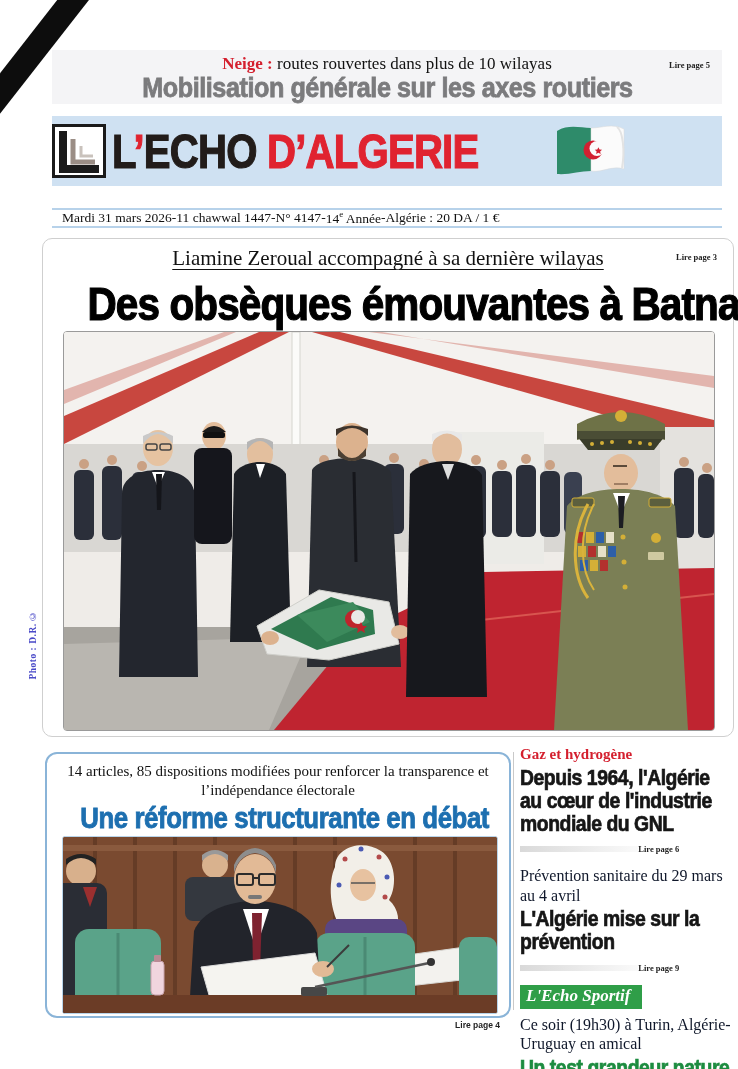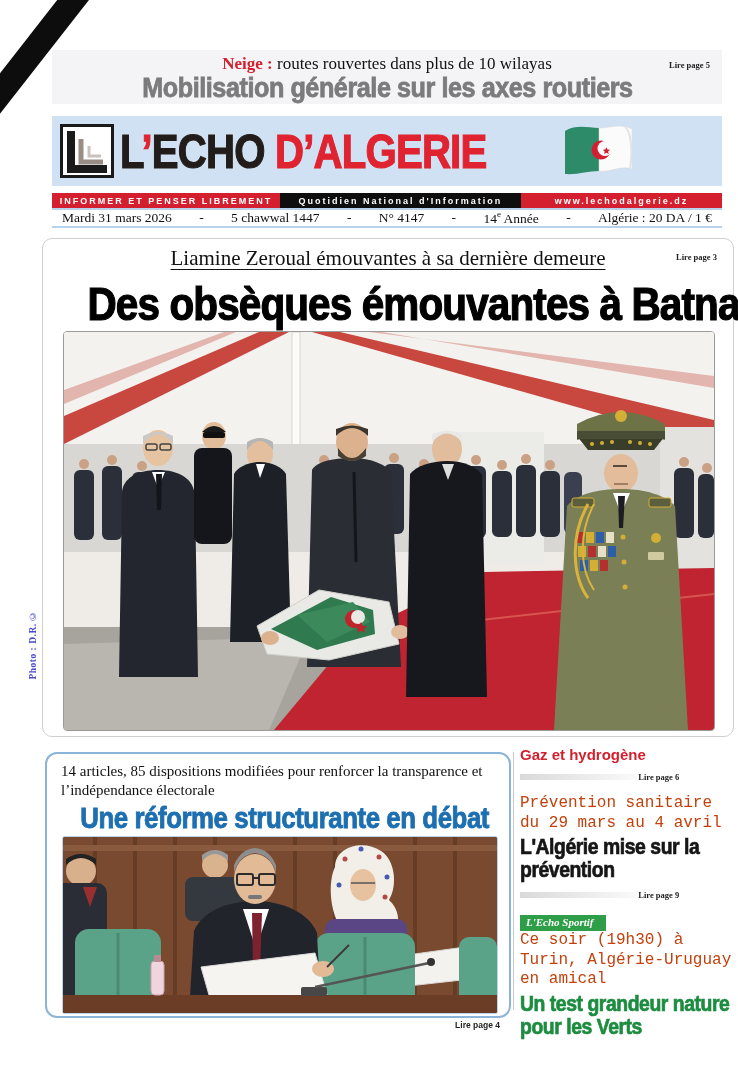--- a/index.html
+++ b/index.html
@@ -12,80 +12,80 @@
   .banner{position:absolute;left:52px;top:50px;width:670px;height:54px;background:#f4f4f6;text-align:center;}
   .banner-line1{font-family:"Liberation Serif",serif;font-size:17px;padding-top:4px;color:#111;}
   .banner-kicker-label{color:#d41f2e;font-weight:bold;}
   .banner-read{position:absolute;right:12px;top:10px;font-family:"Liberation Serif",serif;
                font-weight:bold;font-size:8.5px;color:#222;}
   .banner-headline{color:#7b7b7d;font-weight:bold;font-size:28px;letter-spacing:-0.5px;line-height:1.0;
                    -webkit-text-stroke:0.8px #7b7b7d;}
   .cond{display:inline-block;transform:scaleX(0.9);transform-origin:center;white-space:nowrap;}
   
   .masthead{position:absolute;left:52px;top:116px;width:670px;height:70px;background:#cfe1f2;
-            display:flex;align-items:center;padding-left:8px;box-sizing:border-box;text-align:right;}
+            display:flex;align-items:center;box-sizing:border-box;text-align:right;}
   .logo-box{width:54px;height:54px;margin-right:6px;flex:0 0 auto;}
   .mast-title{font-size:49px;font-weight:bold;letter-spacing:-1px;-webkit-text-stroke:1.2px currentColor;
               display:inline-block;transform:scaleX(0.82);transform-origin:left center;white-space:nowrap;color:#221c1a;}
   .mast-red{color:#e02330;-webkit-text-stroke:1.2px #e02330;}
   .mast-flag{margin-left:-6px;flex:0 0 auto;}
   
   .infobar{position:absolute;left:52px;top:193px;width:670px;height:15px;display:flex;}
   .infobar .seg{color:#fff;font-size:9px;font-weight:bold;letter-spacing:2px;display:flex;
                 align-items:center;justify-content:center;height:100%;}
   .seg-red{background:#d41f2e;}
   .seg-black{background:#0e0e0e;}
   .seg1{width:34%;}.seg2{width:36%;}.seg3{width:30%;}
   
   .datebar{position:absolute;left:52px;top:208px;width:670px;height:20px;box-sizing:border-box;
            border-top:2px solid #b7d2ea;border-bottom:2px solid #b7d2ea;
-           display:flex;align-items:center;justify-content:space-between;padding:0 10px;
+           display:flex;align-items:center;padding:0 10px;
            font-family:"Liberation Serif",serif;font-size:13.5px;color:#111;}
   .datebar sup{font-size:9px;}
   
   .main-box{position:absolute;left:42px;top:238px;width:692px;height:499px;background:#fff;
             border:1px solid #cfcfcf;border-radius:10px;box-sizing:border-box;}
   .main-kicker-row{position:relative;text-align:center;padding-top:7px;}
   .main-kicker{font-family:"Liberation Serif",serif;font-size:21px;color:#111;
                text-decoration:underline;text-underline-offset:4px;text-decoration-thickness:1px;}
   .main-read{position:absolute;right:16px;top:13px;font-family:"Liberation Serif",serif;
              font-weight:bold;font-size:8.5px;color:#222;}
   .main-headline{text-align:center;font-size:46px;font-weight:bold;color:#000;letter-spacing:-1px;
                  line-height:1.0;margin-top:10px;-webkit-text-stroke:1.2px #000;}
   .main-photo{position:absolute;left:20px;top:92px;width:650px;height:398px;border:1px solid #9a9a9a;
               border-radius:4px;overflow:hidden;background:#efece8;}
   .photo-credit{position:absolute;left:28px;top:610px;writing-mode:vertical-rl;transform:rotate(180deg);
                 font-family:"Liberation Serif",serif;font-weight:bold;font-size:9.5px;color:#4a4ac8;letter-spacing:0.5px;}
   
   .reform-box{position:absolute;left:45px;top:752px;width:466px;height:266px;background:#fff;
               border:2px solid #8ab4d8;border-radius:12px;box-sizing:border-box;}
-  .reform-kicker{font-family:"Liberation Serif",serif;font-size:15px;color:#111;text-align:left;
+  .reform-kicker{font-family:"Liberation Serif",serif;font-size:15px;color:#111;text-align:center;
                  line-height:1.25;padding:8px 14px 0 14px;}
   .reform-headline{text-align:center;color:#1d6fb0;font-weight:bold;font-size:30px;letter-spacing:-0.5px;
                    line-height:1.0;margin-top:3px;-webkit-text-stroke:0.9px #1d6fb0;}
   .reform-headline .cond{transform:scaleX(0.86);}
   .reform-photo{position:absolute;left:15px;top:82px;width:434px;height:176px;border:1px solid #b8d4ea;
                 border-radius:3px;overflow:hidden;background:#7a4a30;}
   .reform-read{position:absolute;left:45px;top:1020px;width:455px;text-align:right;
                font-family:Liberation Sans, sans-serif;font-weight:bold;font-size:8.5px;color:#222;}
   
   .col-rule{position:absolute;left:513px;top:752px;width:1px;height:258px;background:#c9c9c9;}
   
   .sidebar{position:absolute;left:520px;top:746px;width:215px;}
-  .sb-kicker-red{font-family:Liberation Sans, sans-serif;font-weight:bold;font-size:15px;color:#d41f2e;margin-bottom:3px;}
-  .sb-kicker{font-family:Liberation Mono, monospace;font-size:16px;color:#c2410c;line-height:1.22;margin-bottom:2px;}
+  .sb-kicker-red{font-family:Liberation Serif, serif;font-weight:bold;font-size:15px;color:#d41f2e;margin-bottom:3px;}
+  .sb-kicker{font-family:Liberation Serif, serif;font-size:16px;color:#0f172a;line-height:1.22;margin-bottom:2px;}
   .sb-headline{font-weight:bold;font-size:22px;color:#161616;letter-spacing:-0.5px;line-height:1.05;
                -webkit-text-stroke:0.7px currentColor;}
   .sb-headline .cond-l{display:inline-block;transform:scaleX(0.88);transform-origin:left center;width:114%;}
   .sb-green{color:#1d8c40;}
   .divider{display:flex;align-items:center;margin:9px 0 12px 0;}
   .divider .bar{width:55%;height:6px;background:linear-gradient(to right,#d9d9d9,#fafafa);}
   .read-sm{font-family:"Liberation Serif",serif;font-weight:bold;font-size:8.5px;color:#222;}
   .sport-badge{display:inline-block;background:#2f9e48;color:#fff;font-family:"Liberation Serif",serif;
-               font-style:italic;font-weight:bold;font-size:11px;padding:1px 12px 3px 6px;}
+               font-style:italic;font-weight:bold;font-size:17px;padding:1px 12px 3px 6px;margin-bottom:6px;}
 </style>
 </head>
 <body>
 
 <div class="page">
 
   <div class="ribbon"></div>
 
   <div class="banner">
     <div class="banner-line1">
@@ -110,41 +110,36 @@
     <svg class="mast-flag" width="74" height="60" viewBox="0 0 74 60">
       <path d="M4,10 C16,3 27,7 38,7 L38,50 C27,50 16,54 4,53 Z" fill="#2e8b6a"></path>
       <path d="M38,7 C49,7 59,2 71,8 L71,48 C59,44 49,52 38,50 Z" fill="#fbfbfb" stroke="#d8d8d8" stroke-width="0.5"></path>
       <circle cx="40" cy="29" r="9.5" fill="#d21f31"></circle>
       <circle cx="44" cy="27.5" r="7.5" fill="#fbfbfb"></circle>
       <path d="M44,24 l1.6,3.4 3.6,0.4 -2.7,2.4 0.8,3.6 -3.3,-1.9 -3.3,1.9 0.8,-3.6 -2.7,-2.4 3.6,-0.4 Z" fill="#d21f31" transform="translate(2,1) scale(0.7) translate(18,12)"></path>
       <path d="M64,6 C70,10 72,30 69,47" fill="none" stroke="#e3e3e3" stroke-width="2"></path>
     </svg>
   </div>
 
-  <div class="infobar">
-    <div class="seg seg-red seg1">INFORMER ET PENSER LIBREMENT</div>
-    <div class="seg seg-black seg2">Quotidien National d'Information</div>
-    <div class="seg seg-red seg3">www.lechodalgerie.dz</div>
-  </div>
 
   <div class="datebar">
     <span>Mardi 31 mars 2026</span>
     <span>-</span>
-    <span>5 chawwal 1447</span>
+    <span>11 chawwal 1447</span>
     <span>-</span>
     <span>N° 4147</span>
     <span>-</span>
     <span><span>14</span><sup>e</sup><span> Année</span></span>
     <span>-</span>
     <span>Algérie : 20 DA / 1 €</span>
   </div>
 
   <div class="main-box">
     <div class="main-kicker-row">
-      <span class="main-kicker">Liamine Zeroual émouvantes à sa dernière demeure</span>
+      <span class="main-kicker">Liamine Zeroual accompagné à sa dernière wilayas</span>
       <span class="main-read">Lire page 3</span>
     </div>
     <div class="main-headline">
       <span class="cond" style="transform:scaleX(0.88);">Des obsèques émouvantes à Batna</span>
     </div>
     <div class="main-photo">
       <svg width="650" height="398" viewBox="0 0 650 398">
         <rect width="650" height="398" fill="#efece8"></rect>
 
         <rect width="650" height="150" fill="#f4f2ef"></rect>
@@ -361,20 +356,23 @@
     </div>
   </div>
   <div class="reform-read">Lire page 4</div>
 
   <div class="col-rule"></div>
 
   <div class="sidebar">
 
     <div>
       <div class="sb-kicker-red">Gaz et hydrogène</div>
+      <div class="sb-headline">
+        <span class="cond-l">Depuis 1964, l'Algérie au cœur de l'industrie mondiale du GNL</span>
+      </div>
       <div class="divider">
         <div class="bar"></div>
         <span class="read-sm">Lire page 6</span>
       </div>
     </div>
 
     <div>
       <div class="sb-kicker">Prévention sanitaire du 29 mars au 4 avril</div>
       <div class="sb-headline">
         <span class="cond-l">L'Algérie mise sur la prévention</span>

